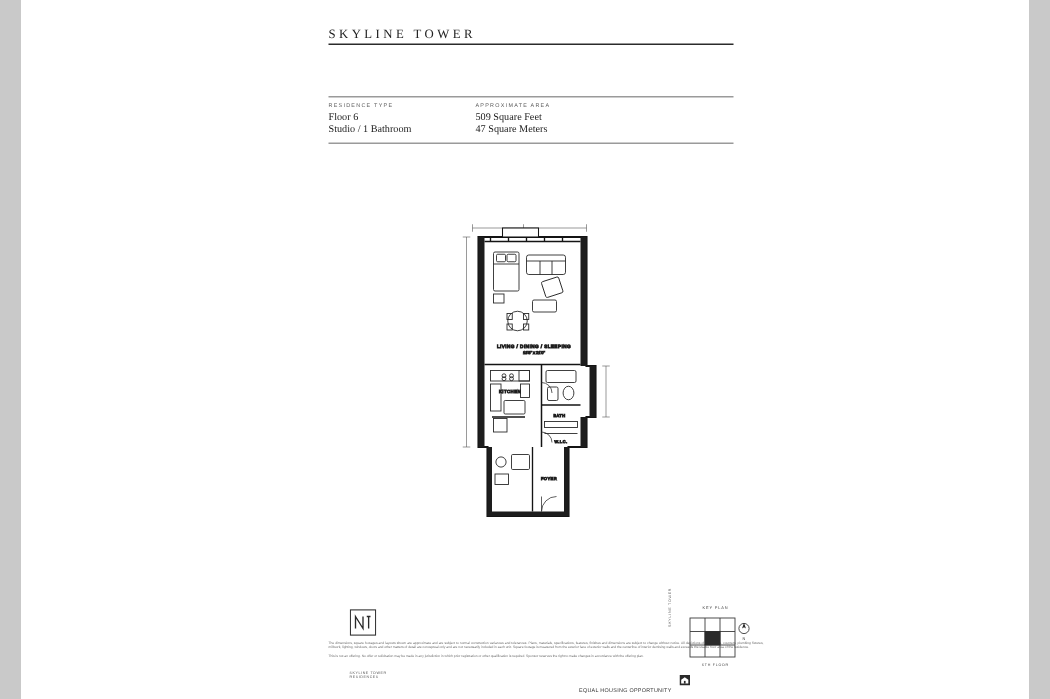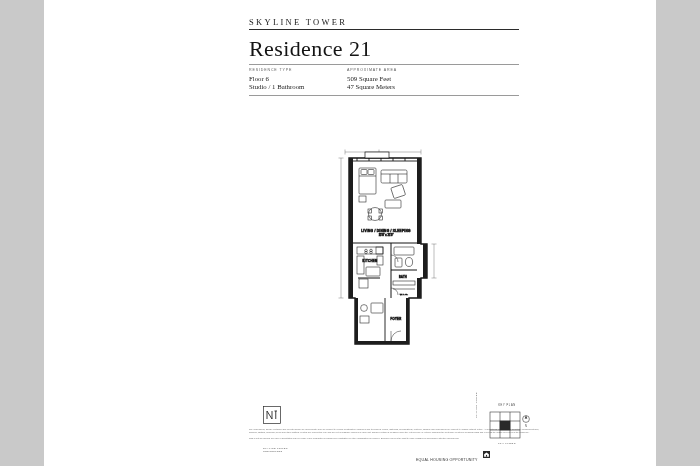--- a/index.html
+++ b/index.html
@@ -2,21 +2,21 @@
 <html><head>
 <meta charset="utf-8">
 <style>
   html, body {
     margin: 0;
     padding: 0;
     background: #c9c9c9;
   }
   .page {
     position: relative;
-    width: 612px;
+    width: 672px;
     height: 466px;
     background: #ffffff;
     margin: 0 auto;
     overflow: hidden;
     font-family: "Liberation Serif", serif;
     color: #1a1a1a;
   }
 
   
   .brand {
@@ -184,21 +184,20 @@
     white-space: nowrap;
   }
 </style>
 </head>
 <body>
 
 <div class="page">
 
   <div class="brand">SKYLINE TOWER</div>
   <div class="brand-rule"></div>
-  <div class="title">Residence 21</div>
   <div class="title-rule"></div>
 
   <div class="meta">
     <div class="meta-col">
       <div class="meta-label">RESIDENCE TYPE</div>
       <div class="meta-line">Floor 6</div>
       <div class="meta-line">Studio / 1 Bathroom</div>
     </div>
     <div class="meta-col wide">
       <div class="meta-label">APPROXIMATE AREA</div>

